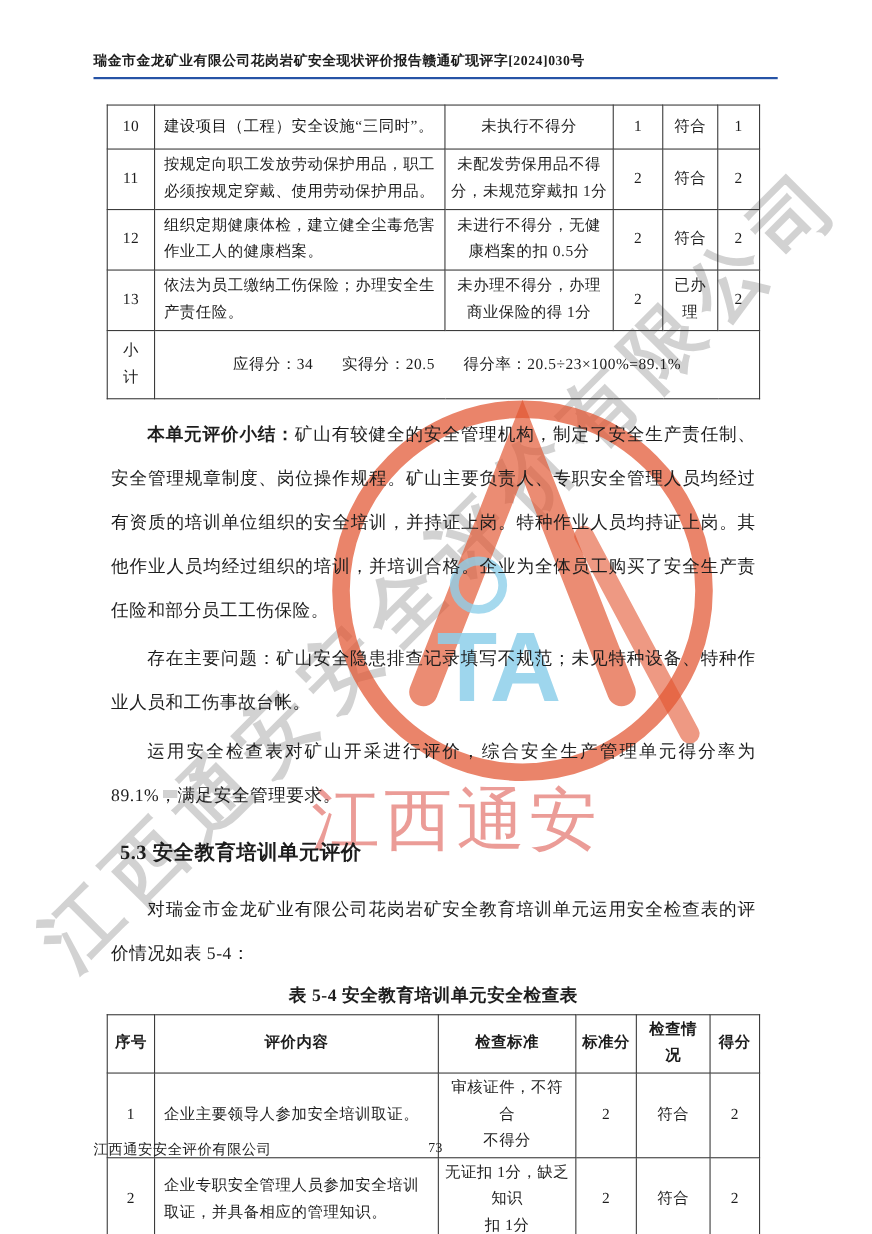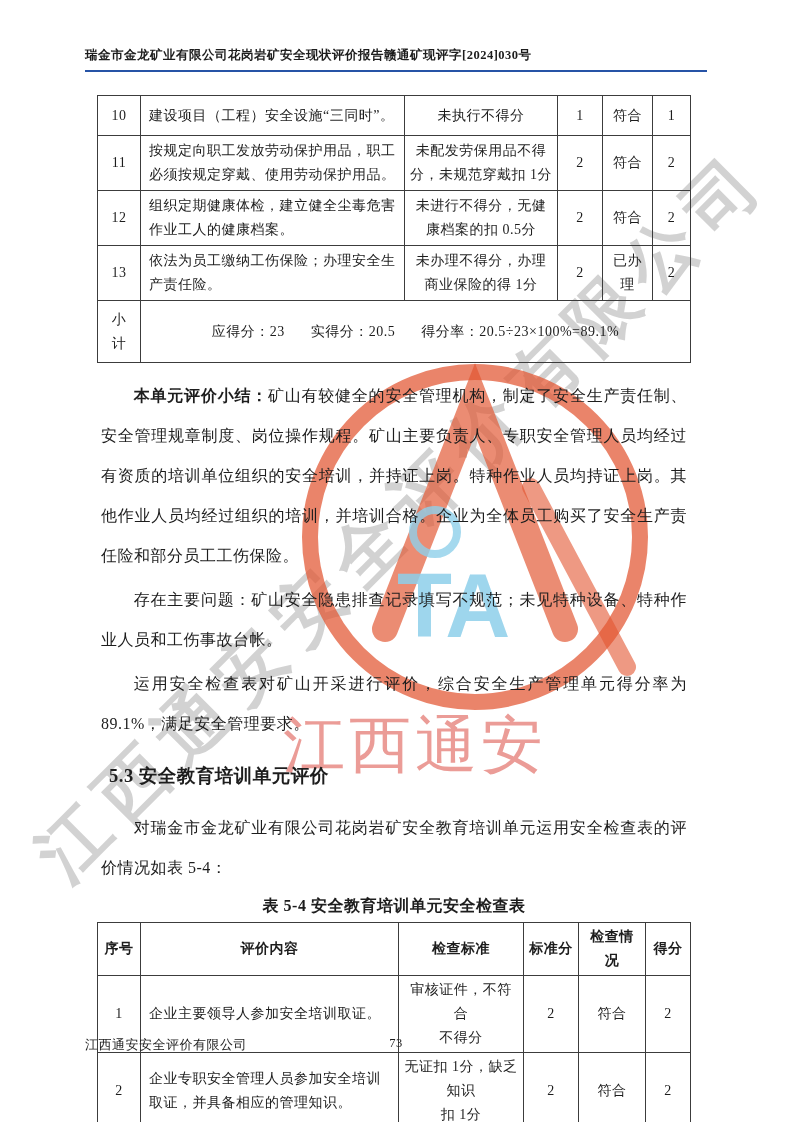--- a/index.html
+++ b/index.html
@@ -126,21 +126,21 @@
       <td>未办理不得分，办理商业保险的得 1分</td>
       <td>2</td>
       <td>已办理</td>
       <td>2</td>
     </tr>
     <tr class="h62">
       <td class="pre">小
 计</td>
       <td colspan="5">
         <div class="subtotal-flex">
-          <span>应得分：23</span>
+          <span>应得分：34</span>
           <span>实得分：20.5</span>
           <span>得分率：20.5÷23×100%=89.1%</span>
         </div>
       </td>
     </tr>
   </tbody>
     </table>
 
   <div class="content flow">
     <p class="para"><b>本单元评价小结：</b><span>矿山有较健全的安全管理机构，制定了安全生产责任制、安全管理规章制度、岗位操作规程。矿山主要负责人、专职安全管理人员均经过有资质的培训单位组织的安全培训，并持证上岗。特种作业人员均持证上岗。其他作业人员均经过组织的培训，并培训合格。企业为全体员工购买了安全生产责任险和部分员工工伤保险。</span></p>

